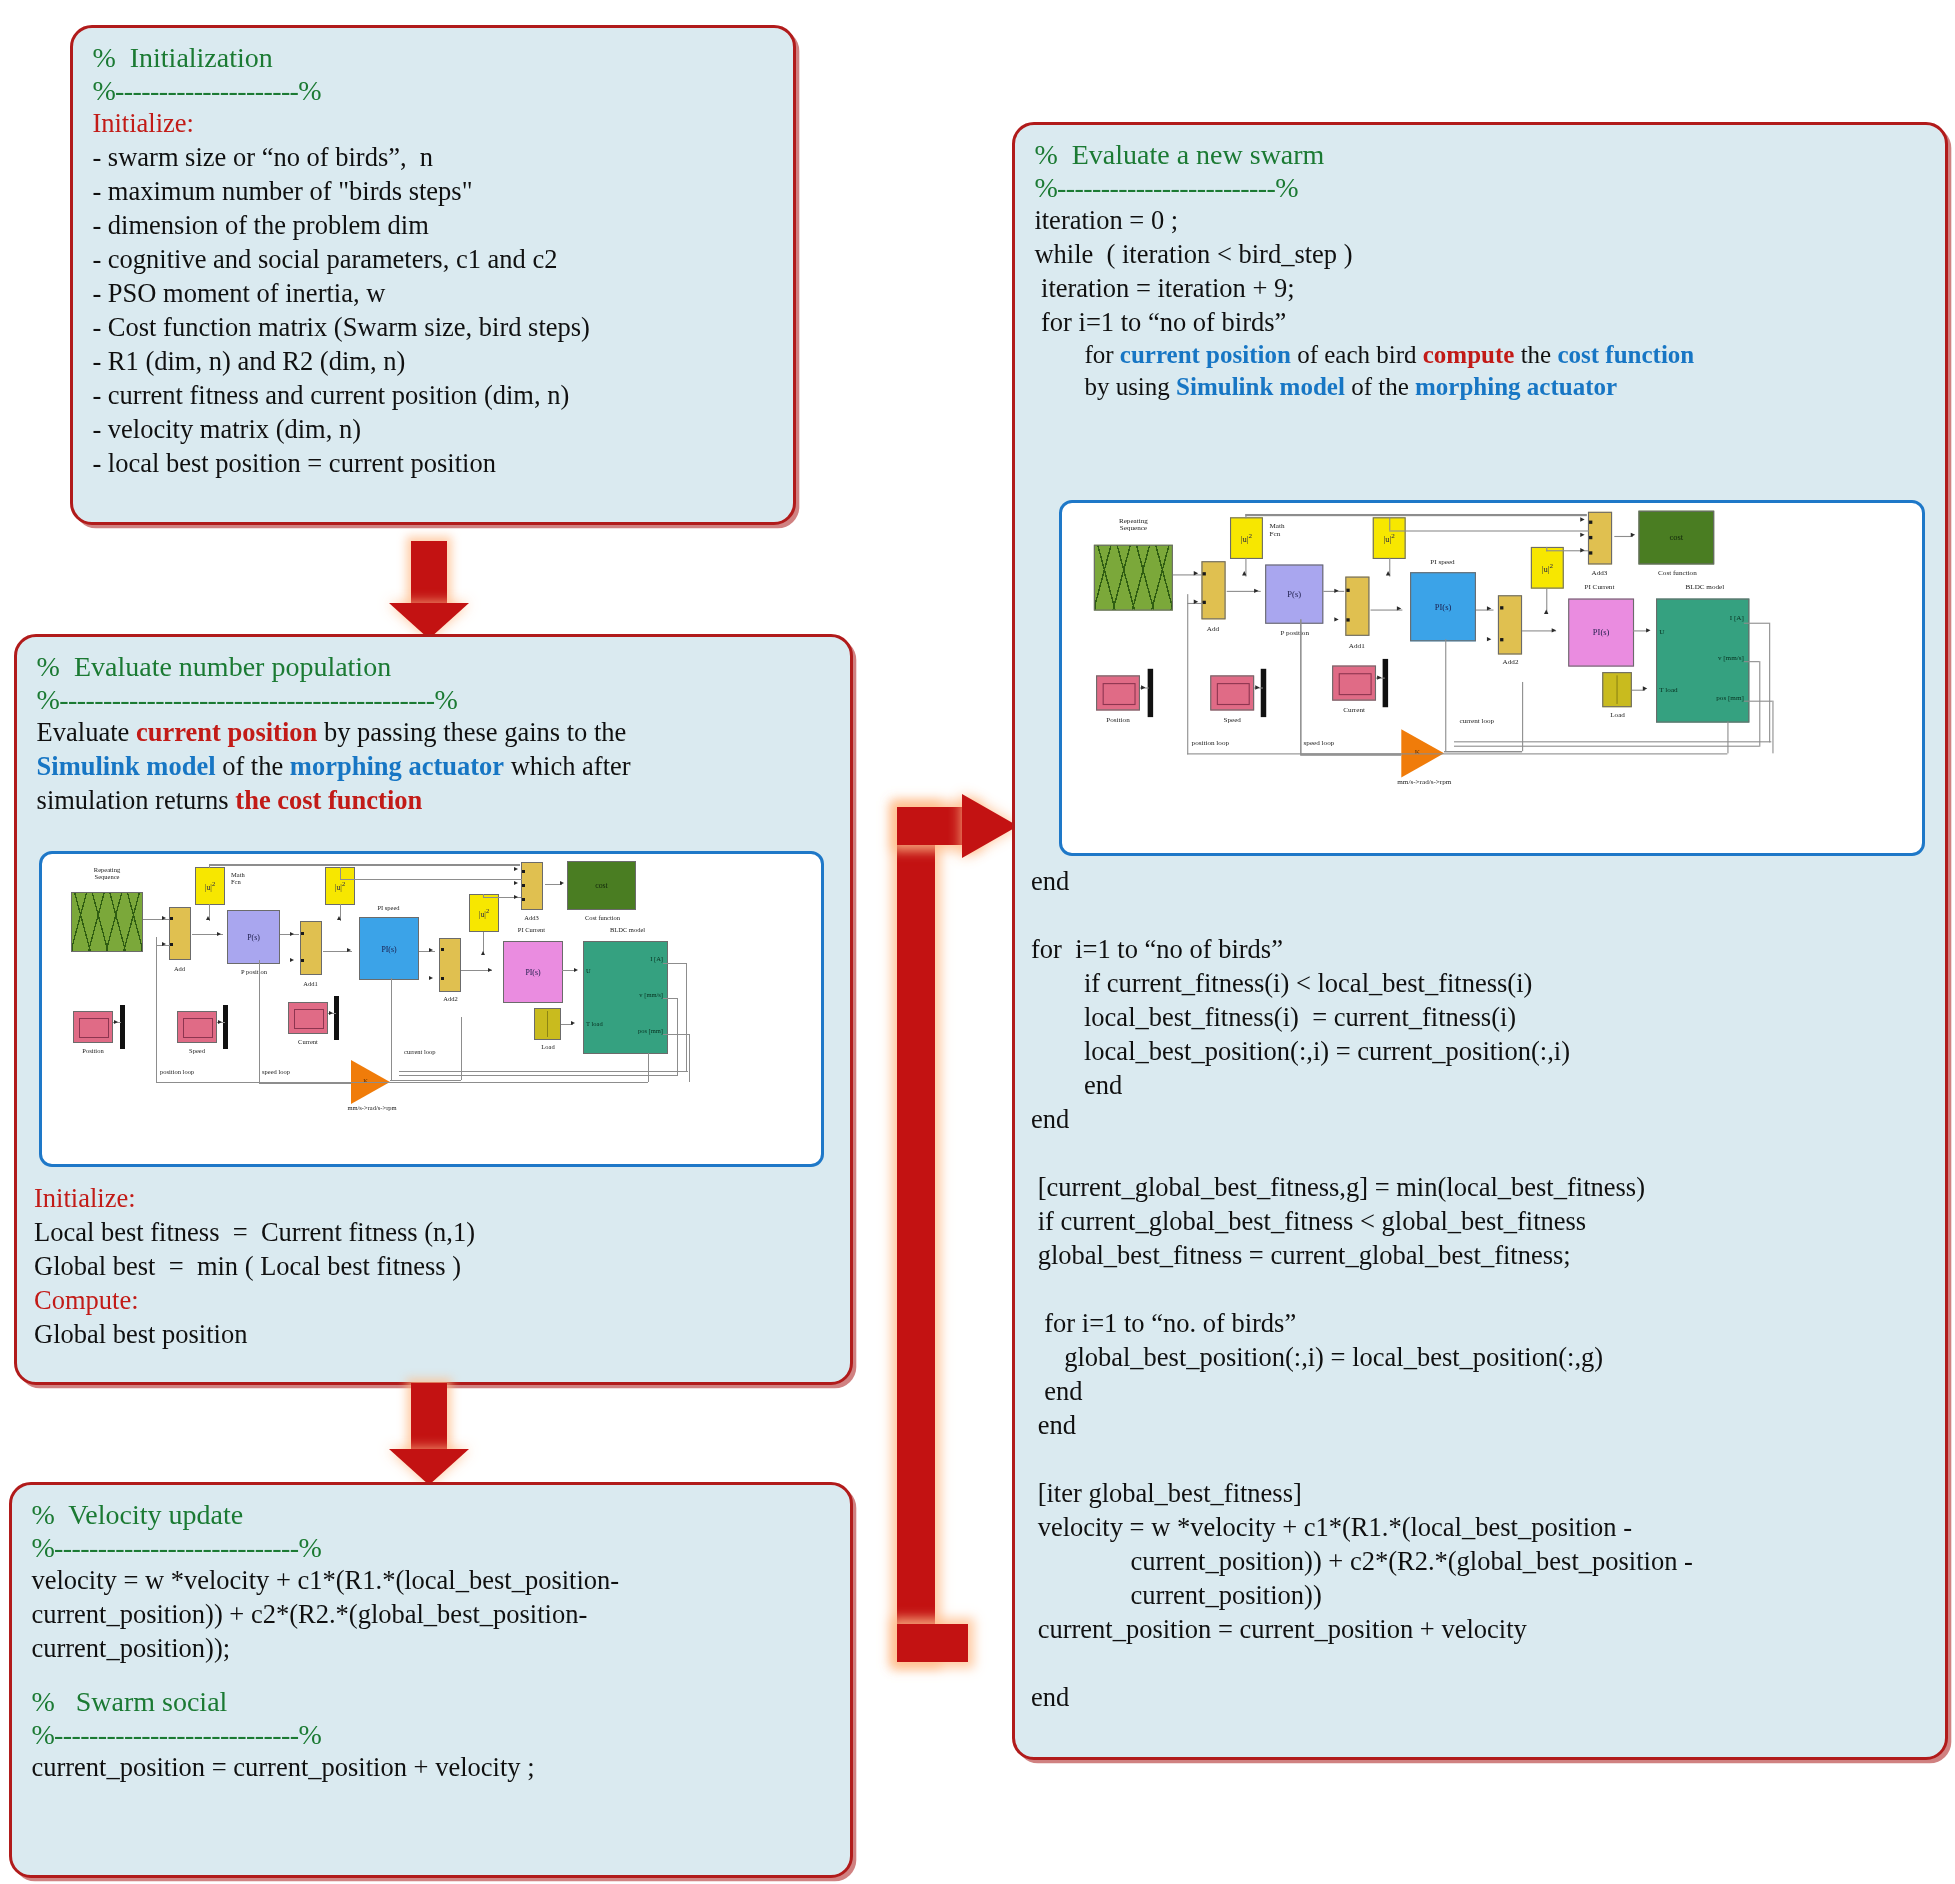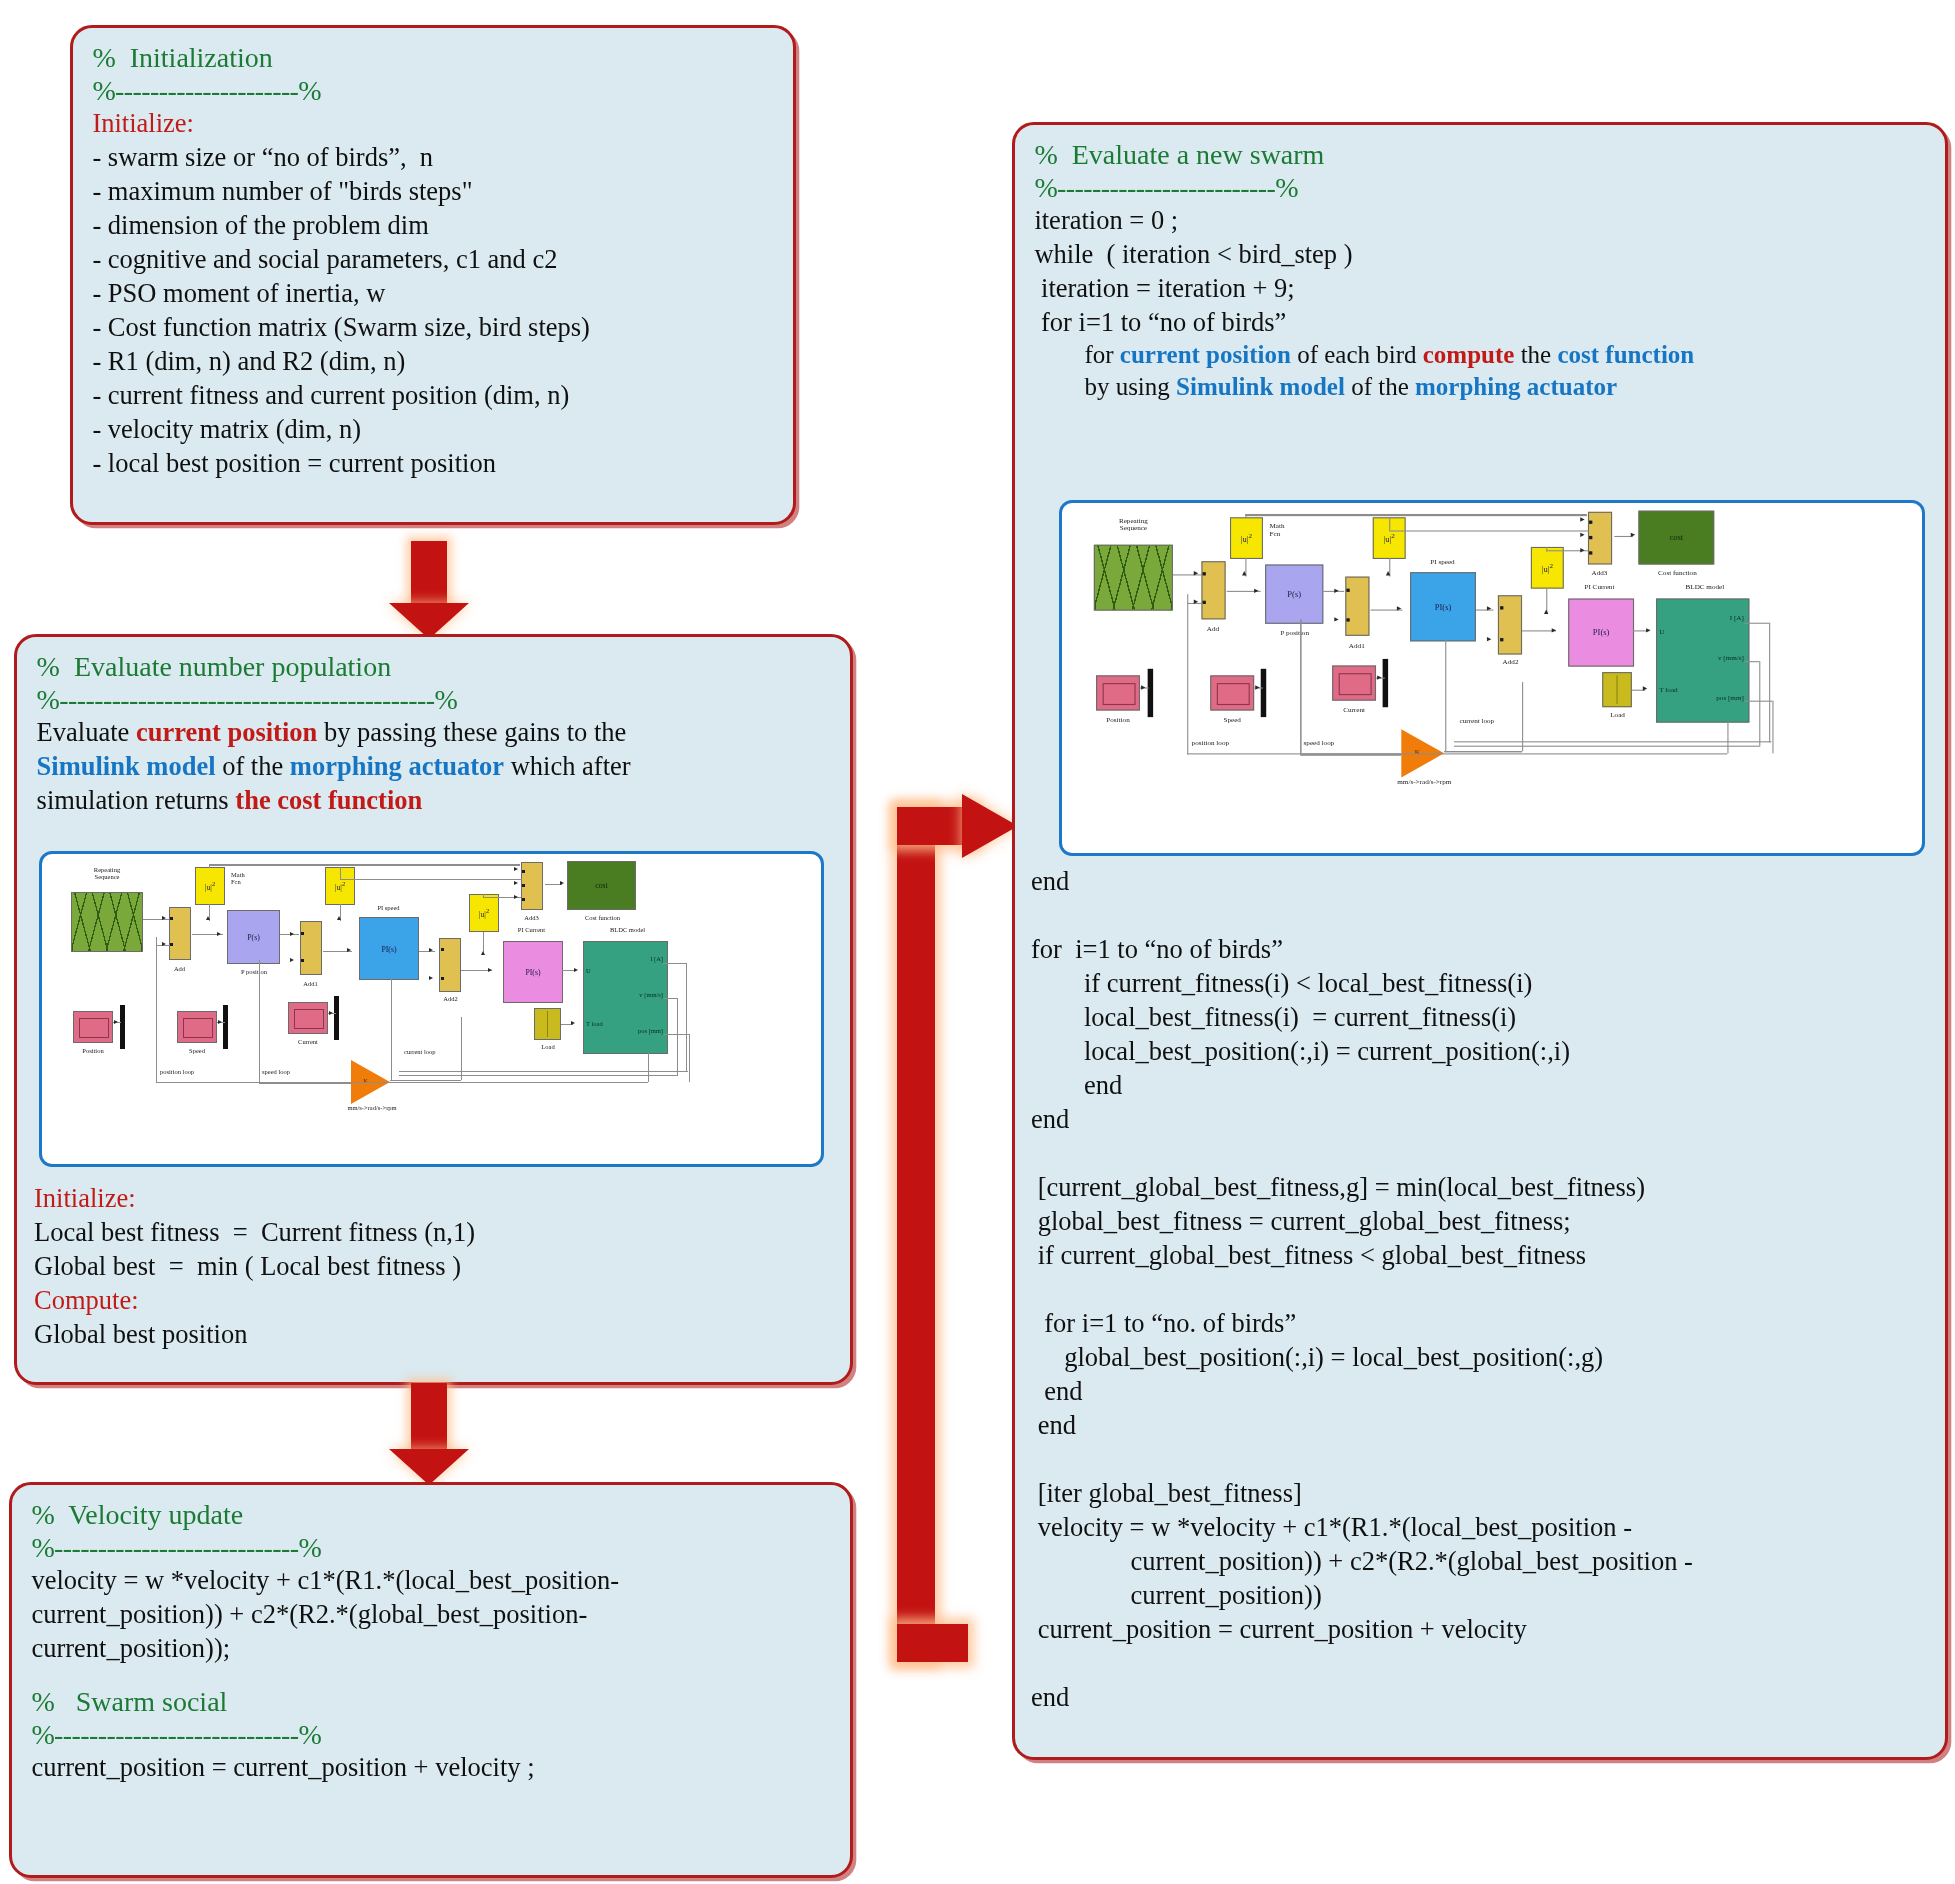--- a/index.html
+++ b/index.html
@@ -506,22 +506,22 @@
   <div class="line">end</div>
   <div class="line">&nbsp;</div>
   <div class="line">for  i=1 to “no of birds”</div>
   <div class="line">        if current_fitness(i) &lt; local_best_fitness(i)</div>
   <div class="line">        local_best_fitness(i)  = current_fitness(i)</div>
   <div class="line">        local_best_position(:,i) = current_position(:,i)</div>
   <div class="line">        end</div>
   <div class="line">end</div>
   <div class="line">&nbsp;</div>
   <div class="line"> [current_global_best_fitness,g] = min(local_best_fitness)</div>
+  <div class="line"> if current_global_best_fitness &lt; global_best_fitness</div>
   <div class="line"> global_best_fitness = current_global_best_fitness;</div>
-  <div class="line"> if current_global_best_fitness &lt; global_best_fitness</div>
   <div class="line">&nbsp;</div>
   <div class="line">  for i=1 to “no. of birds”</div>
   <div class="line">     global_best_position(:,i) = local_best_position(:,g)</div>
   <div class="line">  end</div>
   <div class="line"> end</div>
   <div class="line">&nbsp;</div>
   <div class="line"> [iter global_best_fitness]</div>
   <div class="line"> velocity = w *velocity + c1*(R1.*(local_best_position -</div>
   <div class="line">               current_position)) + c2*(R2.*(global_best_position -</div>
   <div class="line">               current_position))</div>

